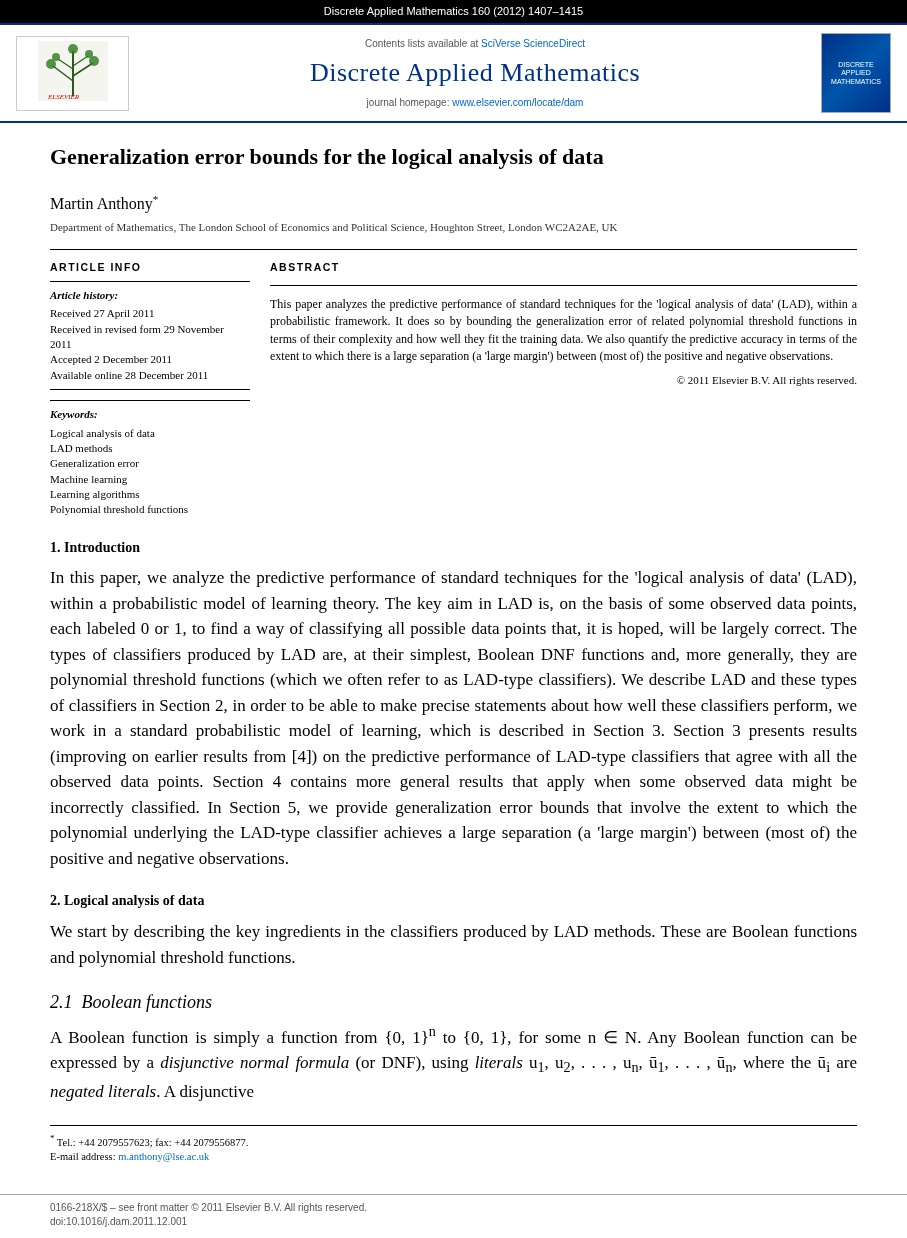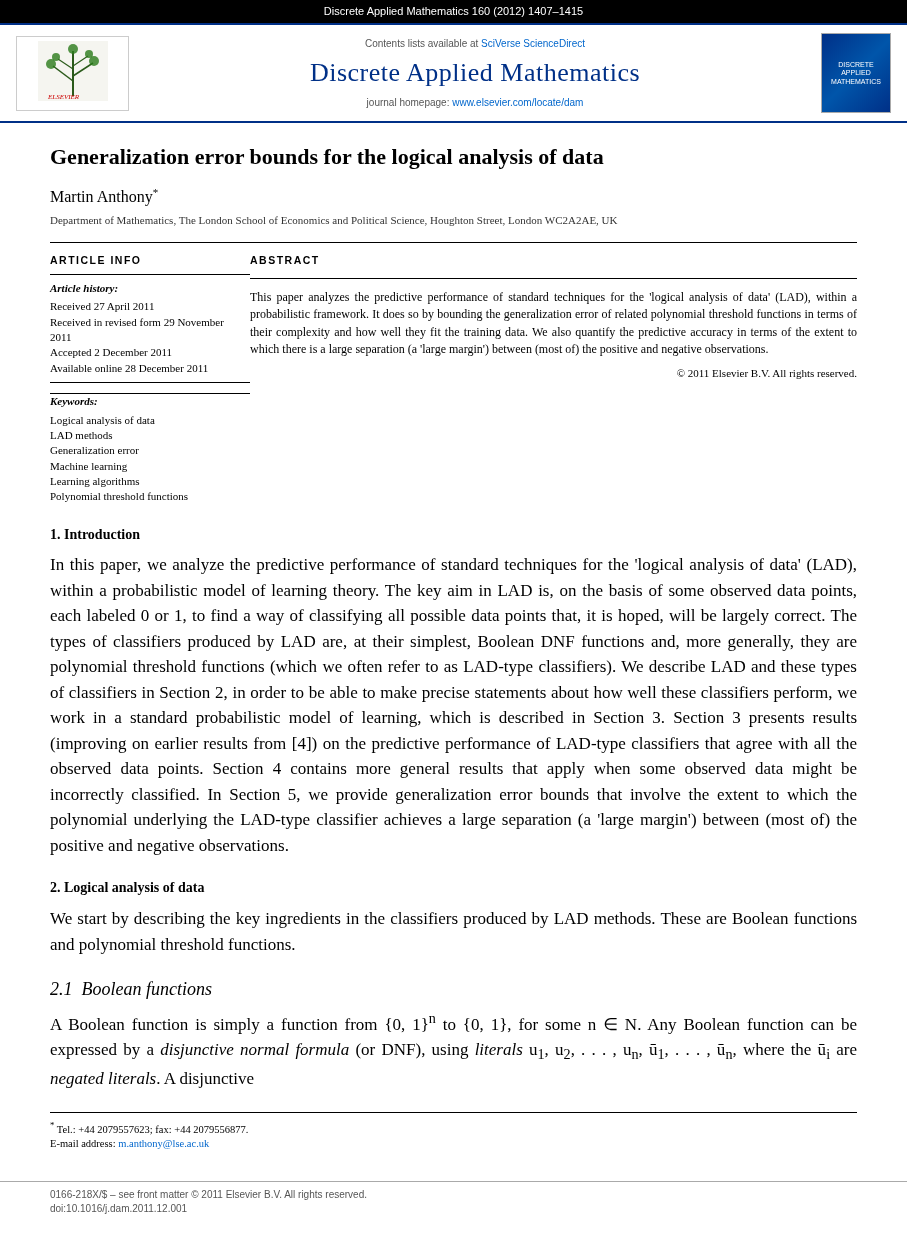--- a/index.html
+++ b/index.html
@@ -82,21 +82,21 @@
       font-family: Arial, sans-serif;
       line-height: 1.2;
     }
     .main-content {
       padding: 20px 50px 20px 50px;
     }
     .paper-title {
       font-size: 22px;
       font-weight: bold;
       color: #000;
-      margin-bottom: 13px;
+      margin-bottom: 20px;
       line-height: 1.3;
     }
     .author-name {
       font-size: 16px;
       color: #000;
       margin-bottom: 4px;
     }
     .author-sup {
       font-size: 11px;
       vertical-align: super;
@@ -106,20 +106,21 @@
       color: #333;
       margin-bottom: 14px;
     }
     .divider {
       border: none;
       border-top: 1px solid #000;
       margin: 10px 0;
     }
     .two-column {
       display: flex;
+      gap: 20px;
       margin-top: 10px;
     }
     .left-col {
       width: 200px;
       flex-shrink: 0;
       font-size: 11.5px;
     }
     .right-col {
       flex: 1;
       font-size: 12px;
@@ -140,20 +141,21 @@
       font-size: 11px;
     }
     .article-history .label {
       font-style: italic;
       font-weight: bold;
       margin-bottom: 3px;
       font-size: 11px;
     }
     .keywords-section {
       border-top: 1px solid #000;
+      padding-top: 6px;
       font-size: 11px;
     }
     .keywords-section .label {
       font-style: italic;
       font-weight: bold;
       margin-bottom: 3px;
     }
     .abstract-box {
       font-size: 12px;
       line-height: 1.45;

